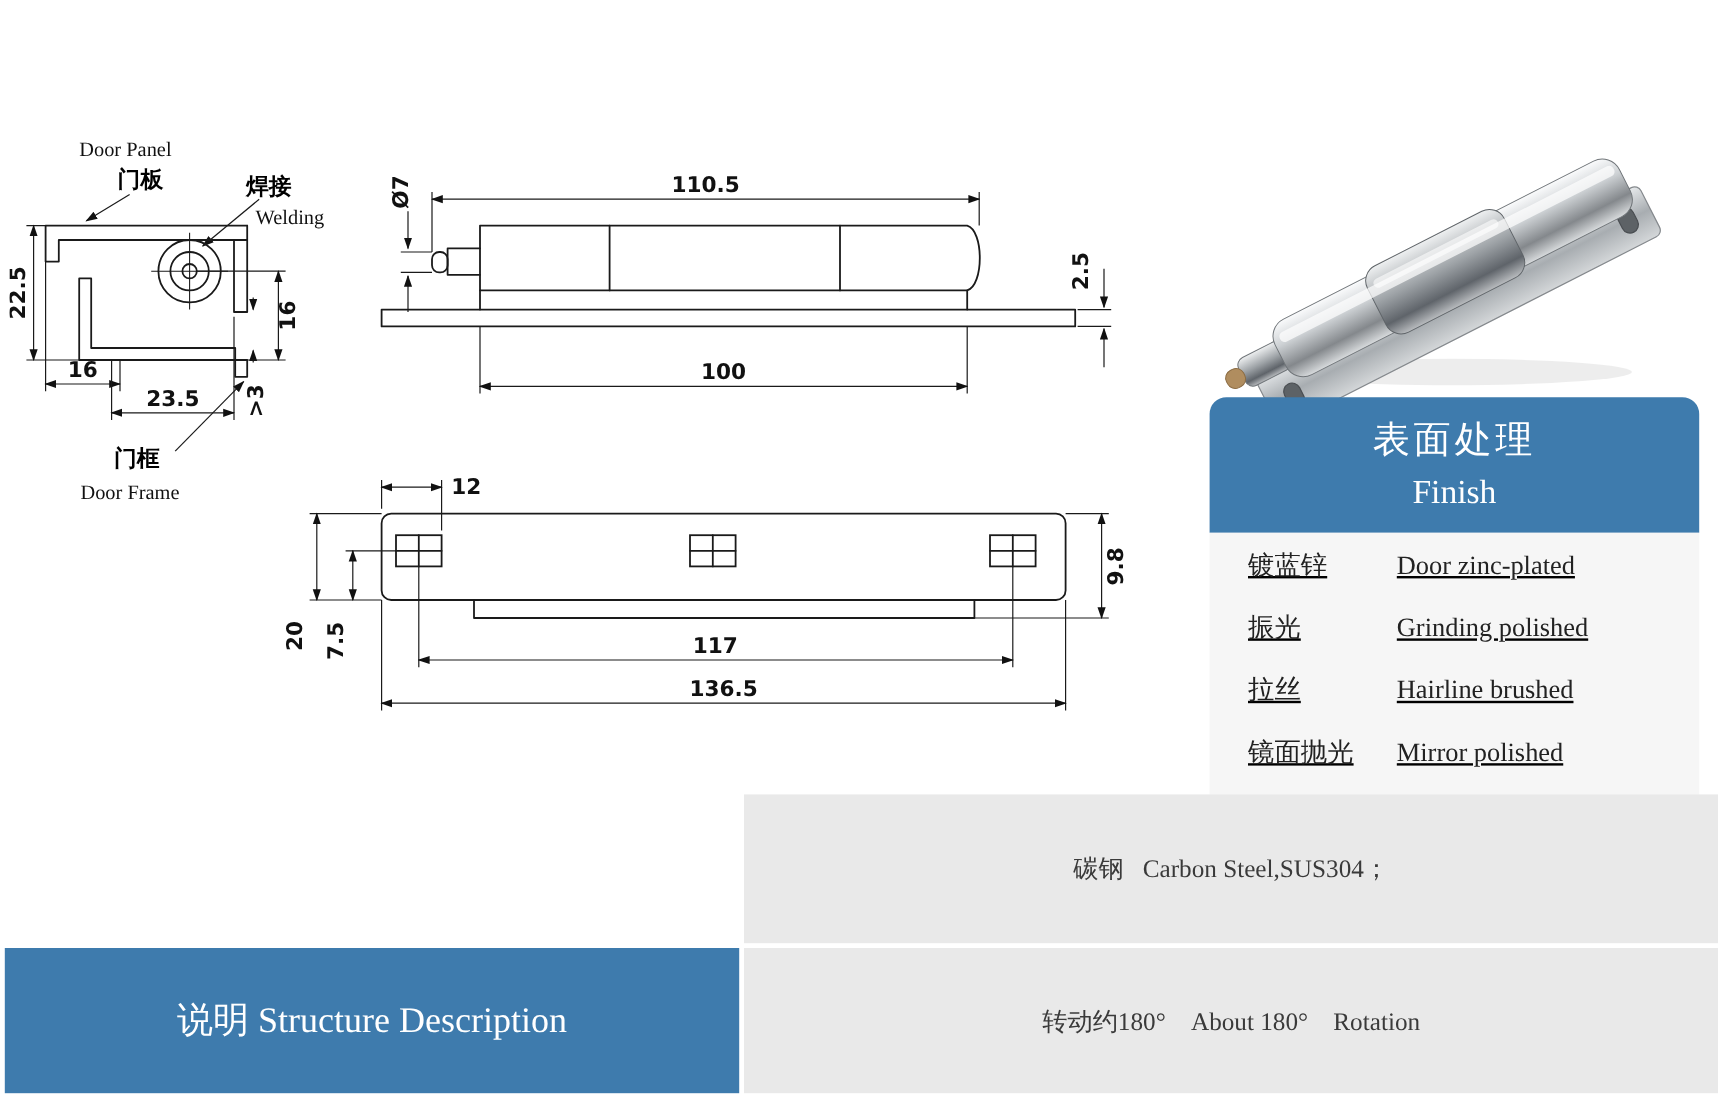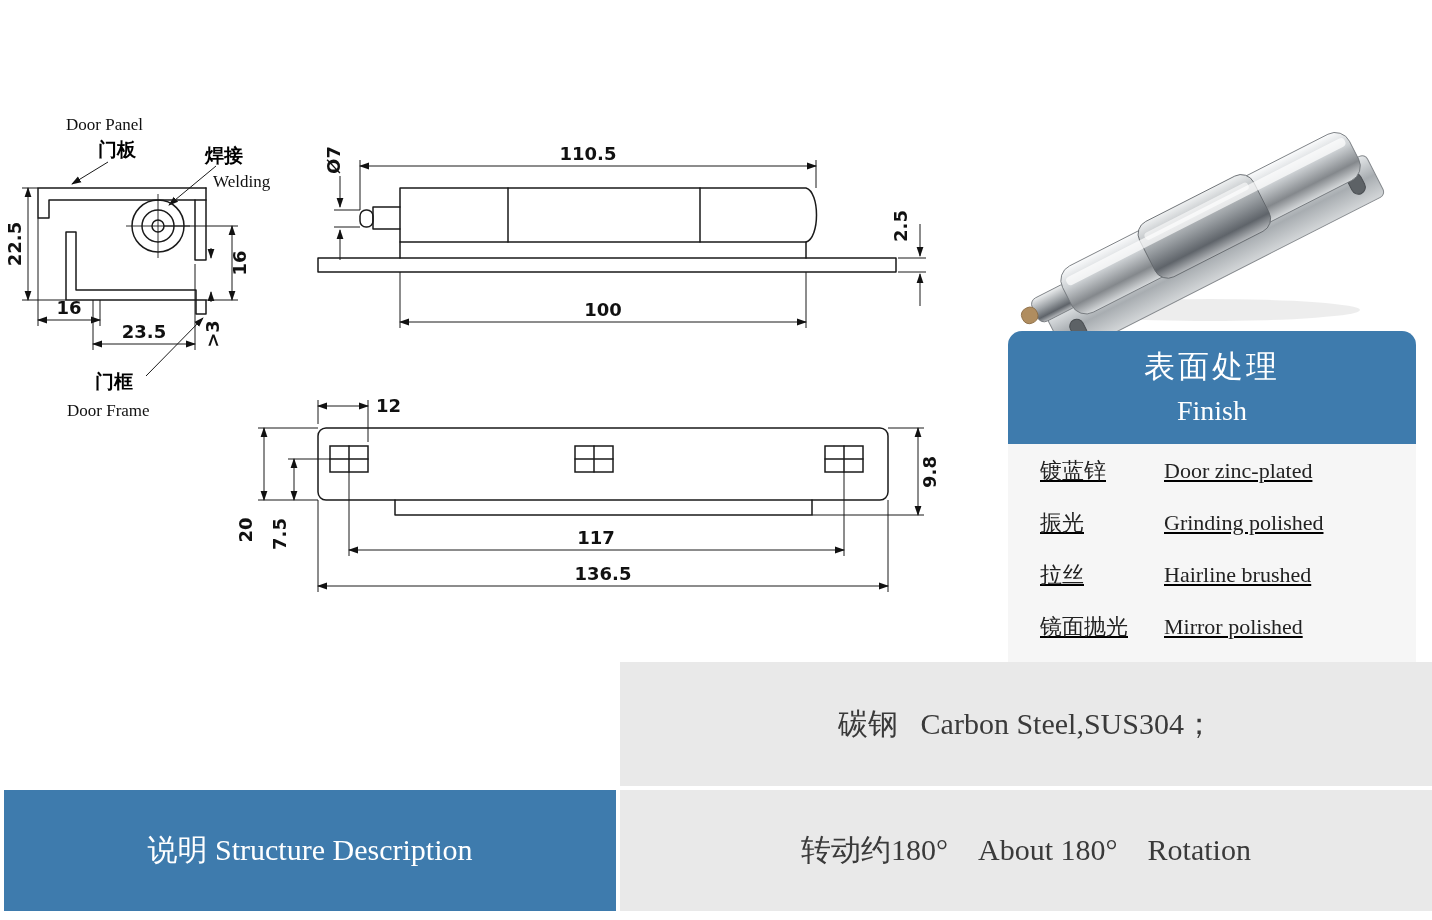--- a/index.html
+++ b/index.html
@@ -29,21 +29,21 @@
 
   
   .spec-row { left:0; width:1432px; }
   .spec-row.r1 { top:662px; height:124px; }
   .spec-row.r2 { top:790px; height:121px; }
   .spec-label { position:absolute; left:4px; width:612px; height:100%;
                 background:#3e7bad; color:#ffffff; display:flex; align-items:center;
                 justify-content:center; font-size:30px; }
   .spec-value { position:absolute; left:620px; right:0; height:100%;
                 background:#e9e9e9; color:#3a3a3a; display:flex; align-items:center;
-                justify-content:center; font-size:30px; white-space:pre; }
+                justify-content:center; font-size:21px; white-space:pre; }
 </style>
 </head>
 <body>
 
 <div id="stage">
 
   <svg width="0" height="0" style="position:absolute">
     <defs>
       <marker id="arr" viewBox="0 0 10 10" refX="9" refY="5" markerWidth="10" markerHeight="10" orient="auto-start-reverse">
         <path d="M0,1.6 L10,5 L0,8.4 Z" fill="#111"></path>

